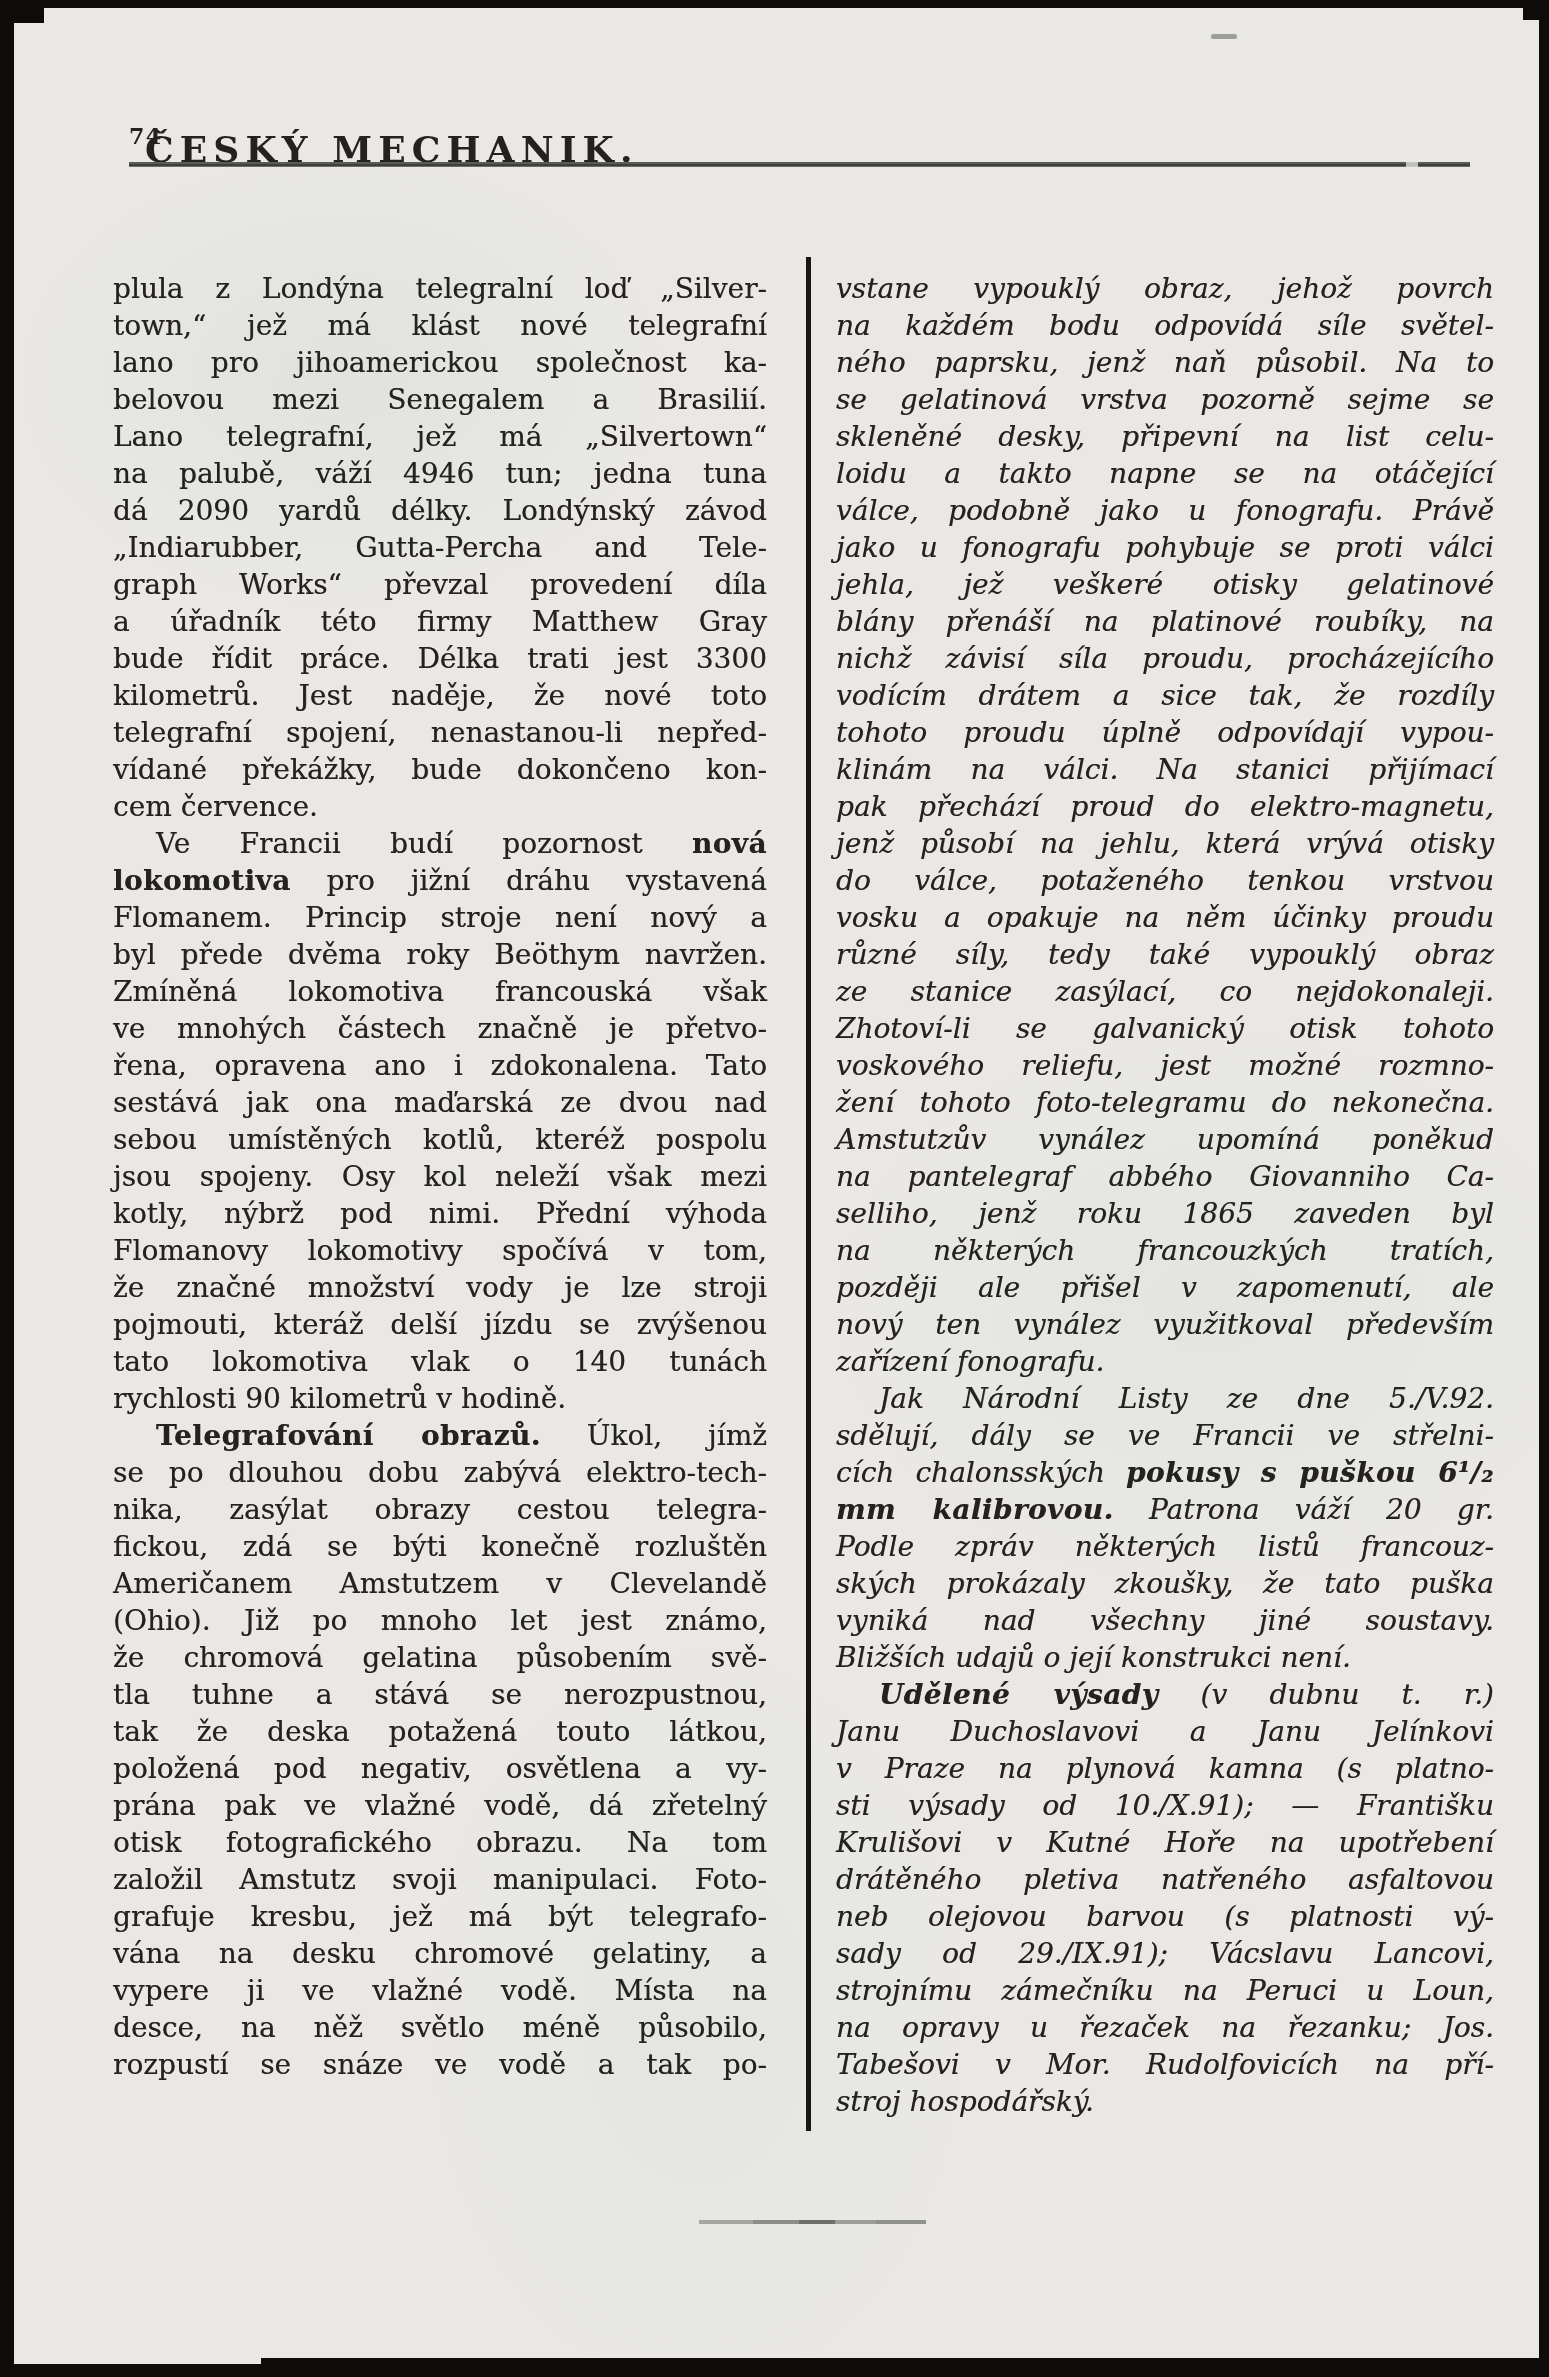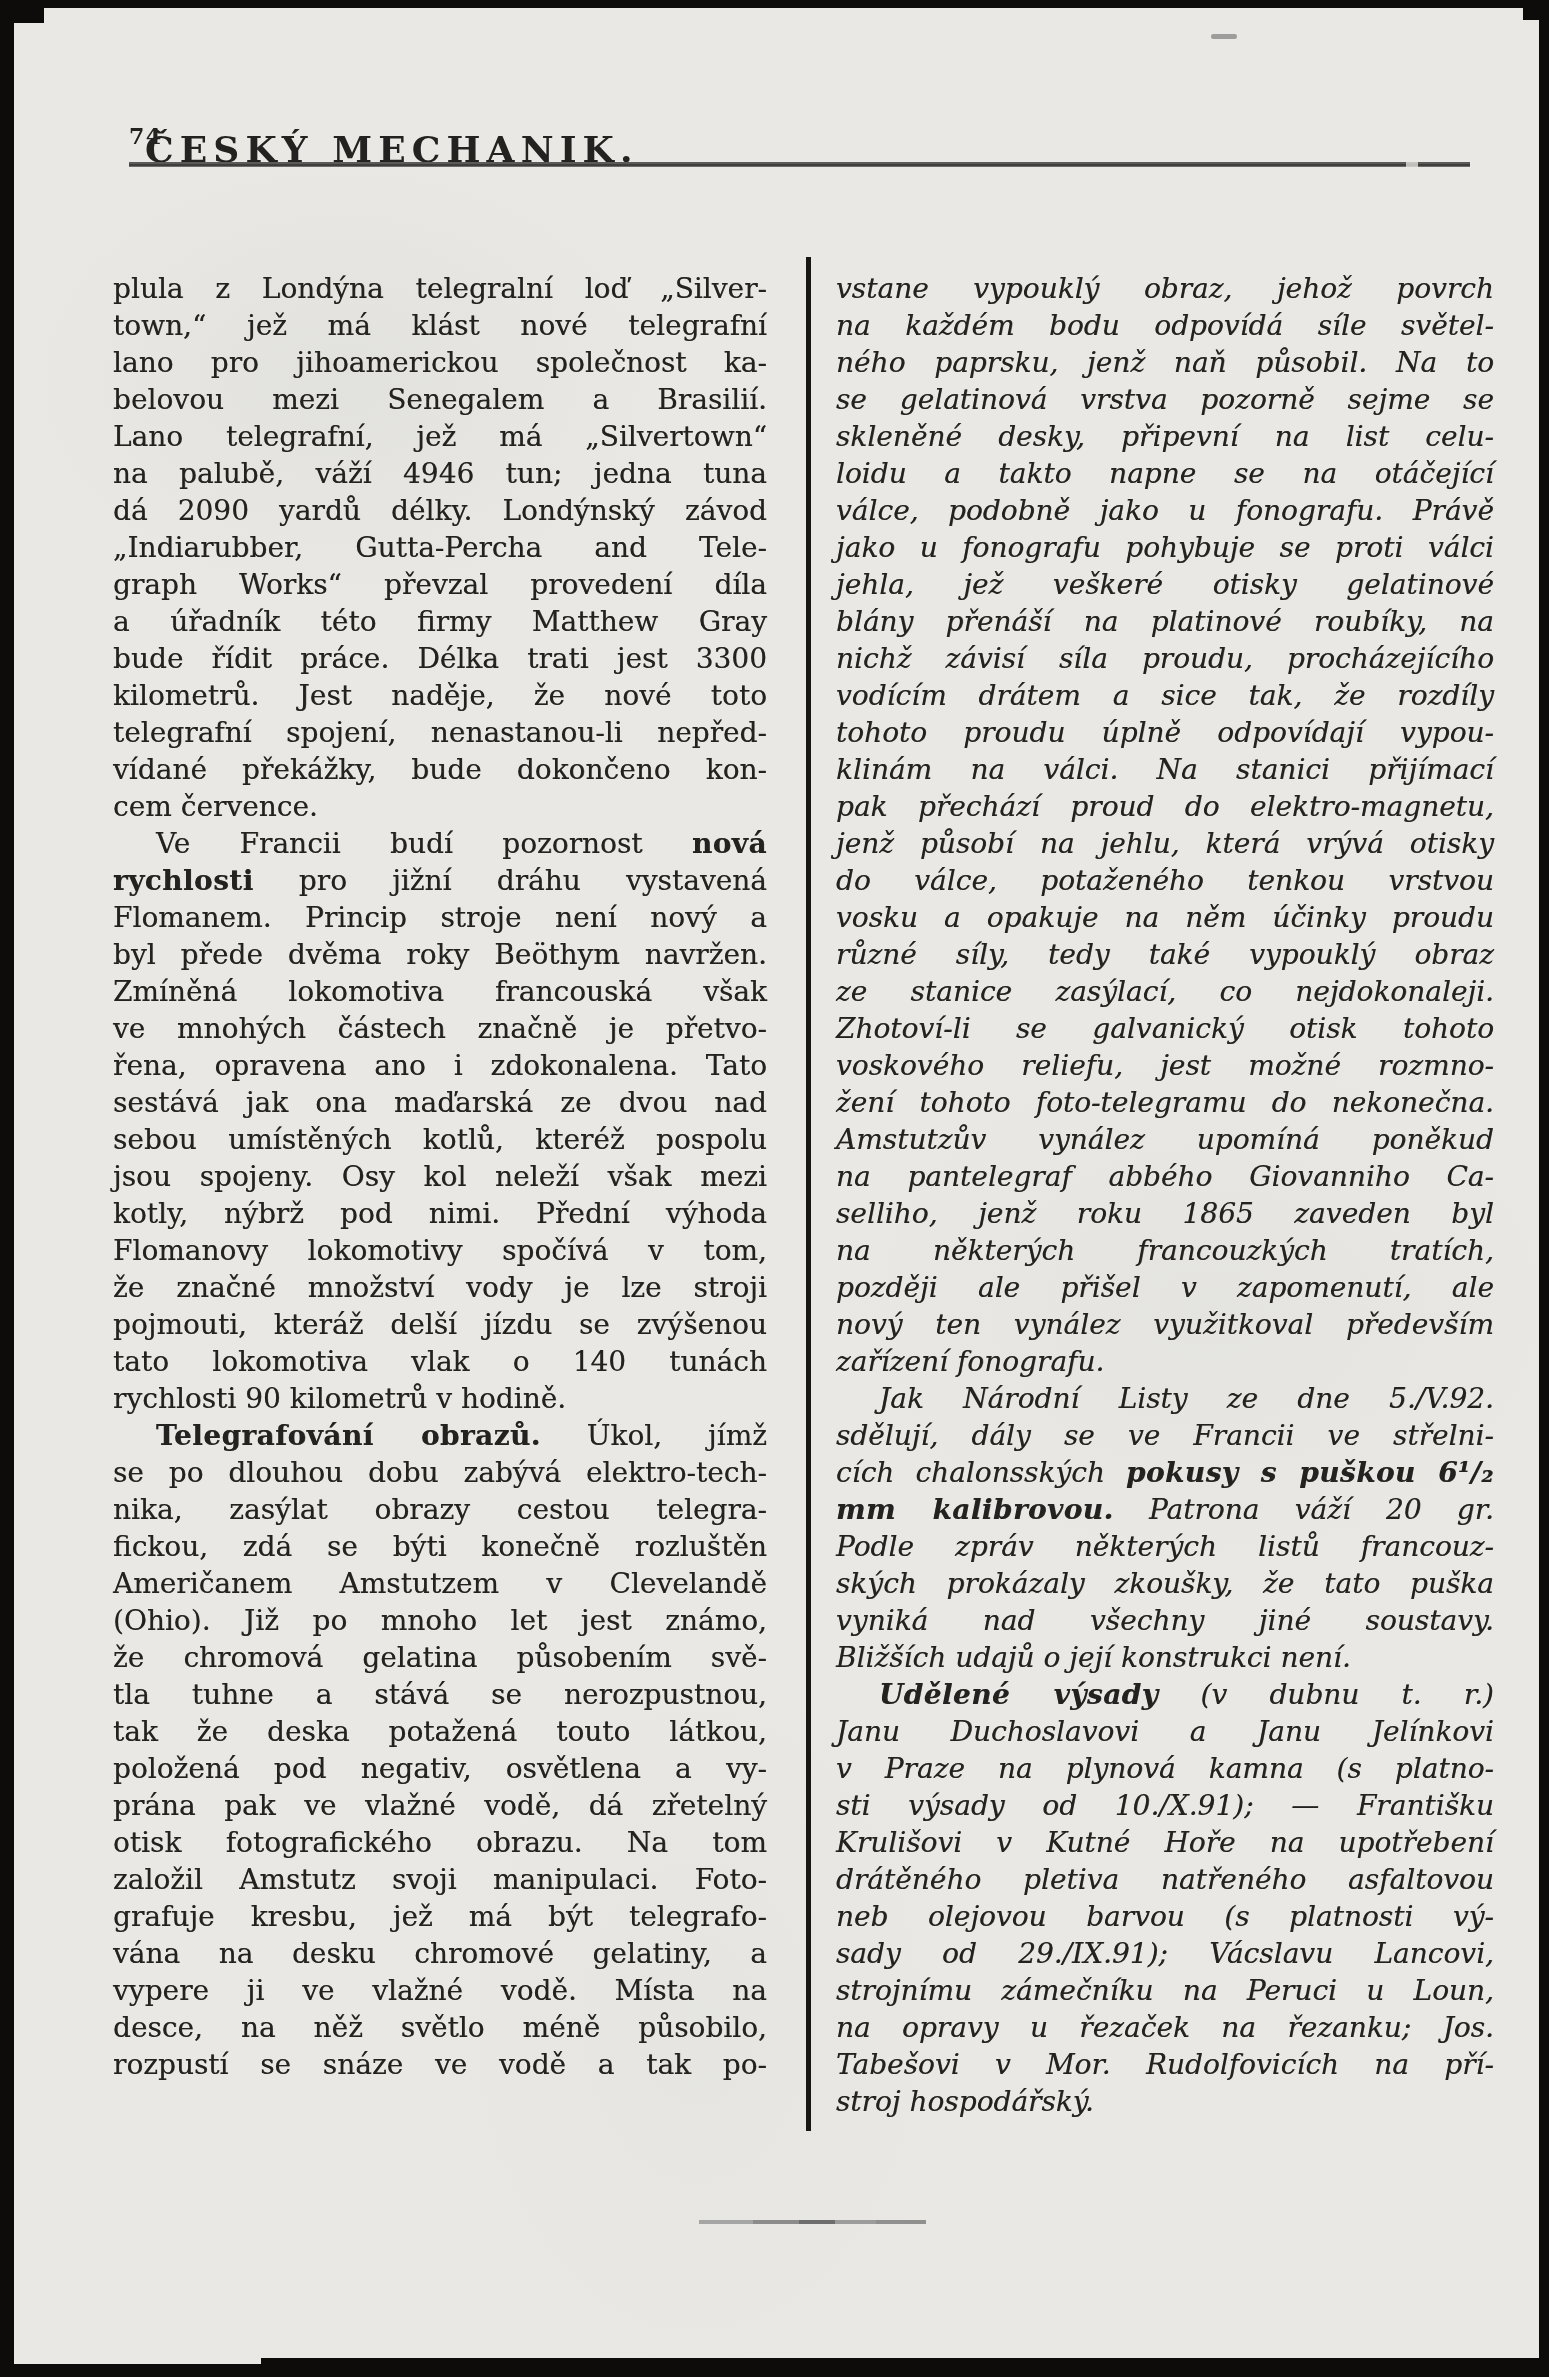--- a/index.html
+++ b/index.html
@@ -111,21 +111,21 @@
       <p class="line"><span class="seg">kilometrů. Jest naděje, že nové toto</span><span class="seg bold"></span><span class="seg"></span></p>
 
       <p class="line"><span class="seg">telegrafní spojení, nenastanou-li nepřed-</span><span class="seg bold"></span><span class="seg"></span></p>
 
       <p class="line"><span class="seg">vídané překážky, bude dokončeno kon-</span><span class="seg bold"></span><span class="seg"></span></p>
 
       <p class="line" data-line-type="para-end"><span class="seg">cem července.</span><span class="seg bold"></span><span class="seg"></span></p>
 
       <p class="line" data-line-type="para-start"><span class="seg">Ve Francii budí pozornost </span><span class="seg bold">nová</span><span class="seg"></span></p>
 
-      <p class="line"><span class="seg"></span><span class="seg bold">rychlosti</span><span class="seg"> pro jižní dráhu vystavená</span></p>
+      <p class="line"><span class="seg"></span><span class="seg bold">lokomotiva</span><span class="seg"> pro jižní dráhu vystavená</span></p>
 
       <p class="line"><span class="seg">Flomanem. Princip stroje není nový a</span><span class="seg bold"></span><span class="seg"></span></p>
 
       <p class="line"><span class="seg">byl přede dvěma roky Beöthym navržen.</span><span class="seg bold"></span><span class="seg"></span></p>
 
       <p class="line"><span class="seg">Zmíněná lokomotiva francouská však</span><span class="seg bold"></span><span class="seg"></span></p>
 
       <p class="line"><span class="seg">ve mnohých částech značně je přetvo-</span><span class="seg bold"></span><span class="seg"></span></p>
 
       <p class="line"><span class="seg">řena, opravena ano i zdokonalena. Tato</span><span class="seg bold"></span><span class="seg"></span></p>

